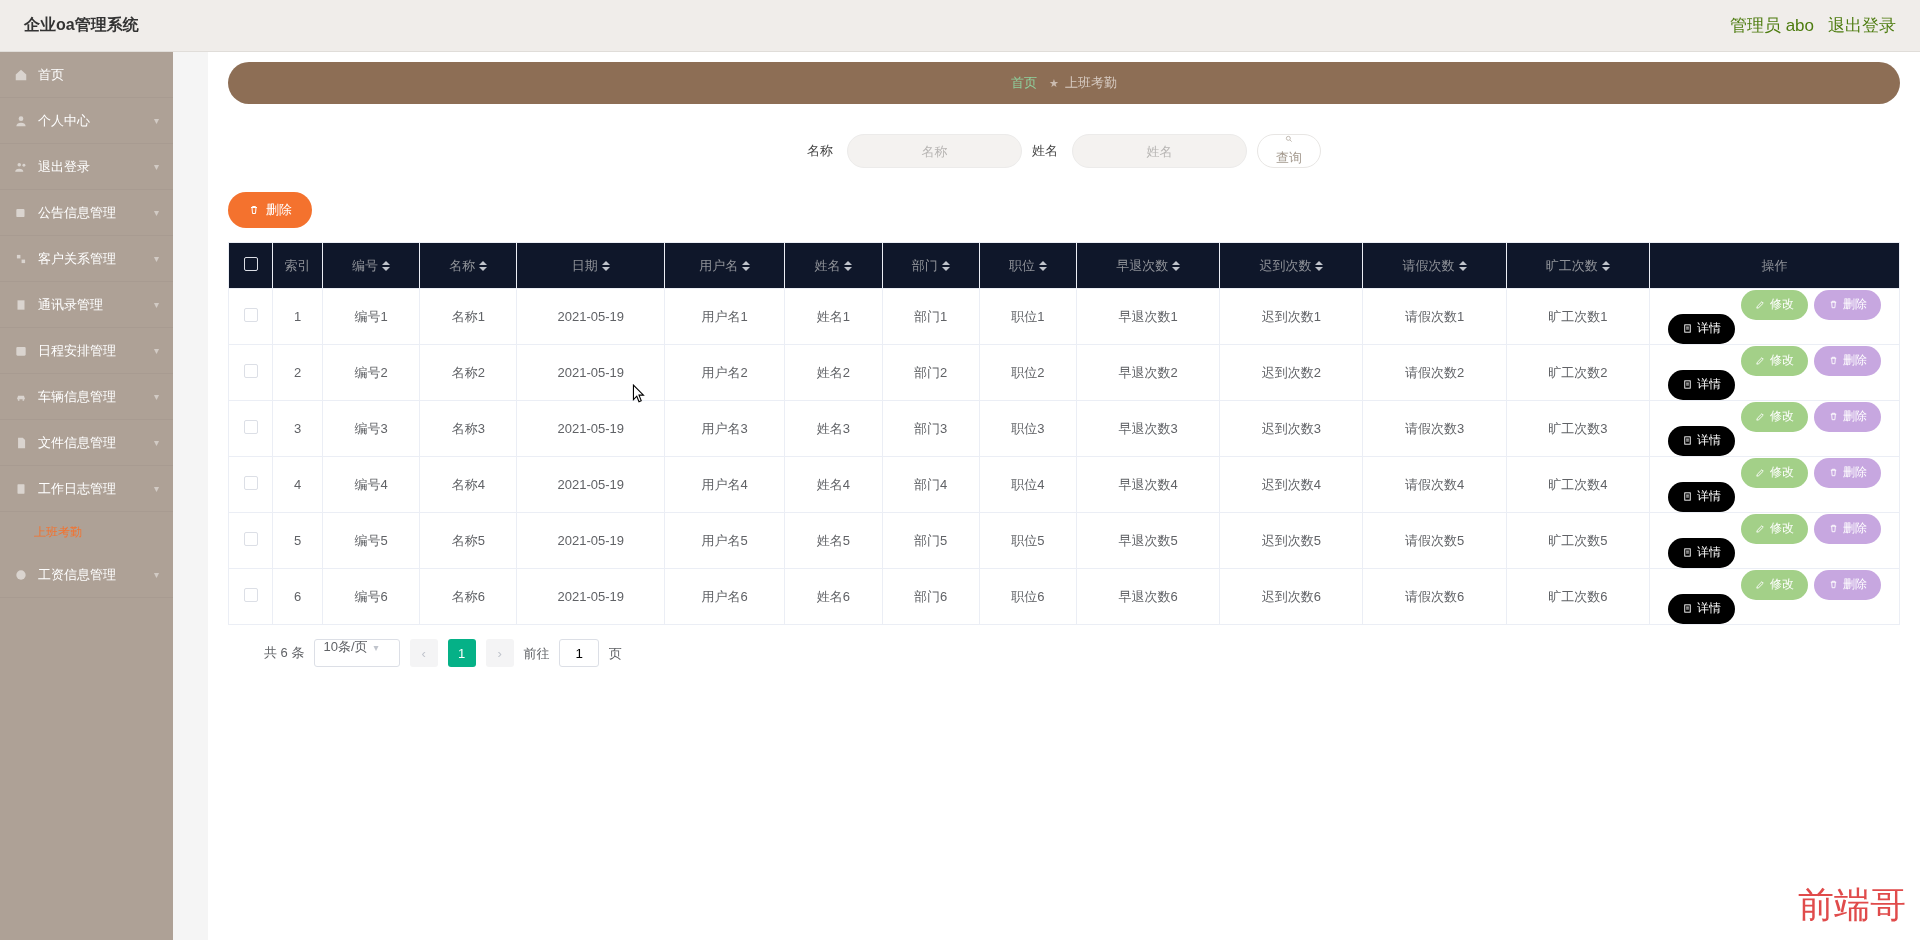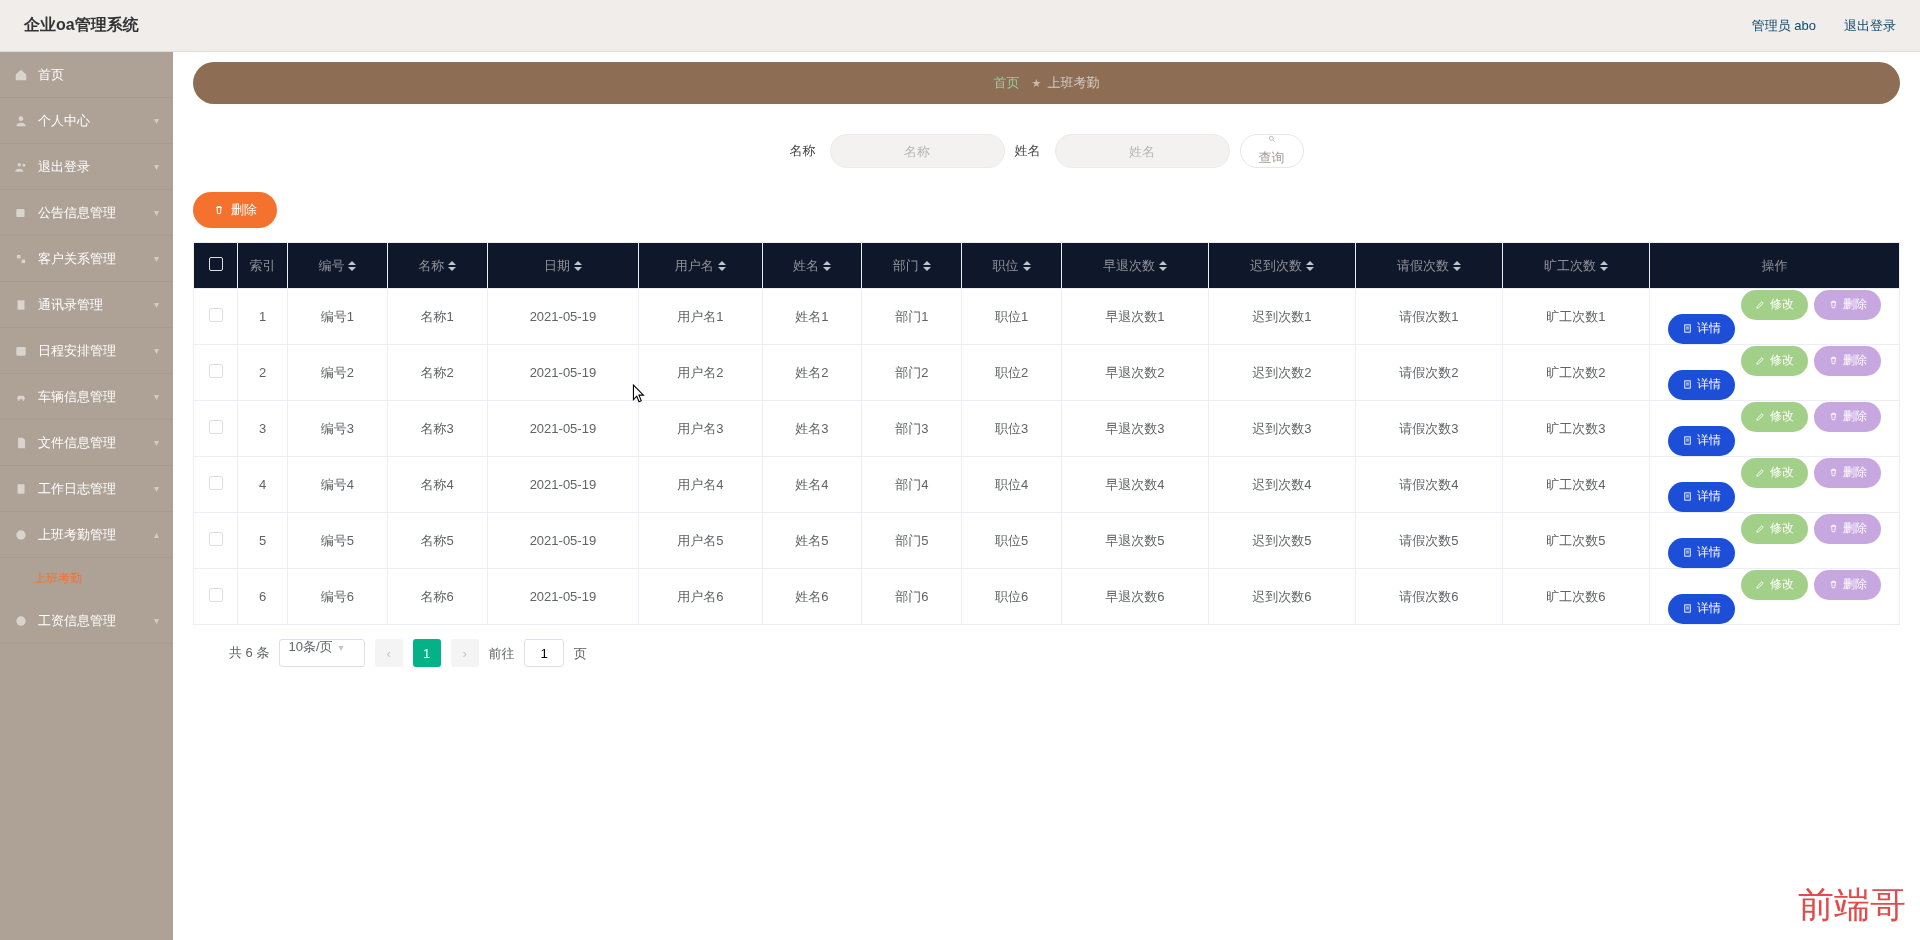--- a/index.html
+++ b/index.html
@@ -1,21 +1,21 @@
 <!DOCTYPE html>
 <html><head>
 <meta charset="utf-8">
 <style>
 * { box-sizing: border-box; margin: 0; padding: 0; }
 body { font-family: "Helvetica Neue", Arial, "Microsoft YaHei", sans-serif; font-size: 13px; color: #606266; background: #f5f5f5; }
 .topbar { height: 52px; background: #f0edea; display: flex; align-items: center; justify-content: space-between; padding: 5px 24px; border-bottom: 1px solid #e0ddd9; }
 .topbar-title { font-size: 16px; font-weight: 700; color: #333; }
-.topbar-right { display: flex; gap: 28px; font-size: 13px; color: #0c4a6e; }
+.topbar-right { display: flex; gap: 14px; font-size: 17px; color: #4d7c0f; }
 .topbar-right span { cursor: pointer; }
-.shell { display: flex; height: calc(100vh - 52px); }
+.shell { display: flex; height: calc(100vh - 52px); gap: 35px; }
 .sidebar { width: 173px; background: #aea196; color: #fff; overflow-y: auto; font-size: 13px; }
 .side-item { display: flex; align-items: center; padding: 0 14px; height: 46px; cursor: pointer; border-bottom: 1px solid rgba(0,0,0,0.03); position: relative; }
 .side-icon { width: 14px; height: 14px; margin-right: 10px; opacity: .55; display:inline-flex; align-items:center; justify-content:center; }
 .side-icon svg { width:14px; height:14px; fill: currentColor; }
 .side-label { flex: 1; }
 .side-chevron { opacity: .45; font-size: 10px; }
 .side-sub { background: #aea196; padding-left: 34px; height: 40px; display: flex; align-items: center; color: #f4722e; cursor: pointer; font-size: 12px; }
 .main { flex: 1; padding: 10px 20px 20px 20px; overflow-y: auto; background: #fff; }
 .breadcrumb-bar { background: #8d6e55; border-radius: 22px; height: 42px; display: flex; align-items: center; justify-content: center; color: #d7cbc2; font-size: 13px; margin-bottom: 18px; }
 .breadcrumb-bar .home { color: #8fd19e; margin-right: 6px; }
@@ -33,21 +33,21 @@
 .table thead th { background:#0f172a; height: 46px; font-weight: 500; color:#909399; }
 .table tbody td { height: 56px; }
 .sort-caret { display:inline-flex; flex-direction:column; margin-left:4px; vertical-align:middle; line-height:0; }
 .sort-caret i { width:0; height:0; border-left:4px solid transparent; border-right:4px solid transparent; }
 .sort-caret .up { border-bottom:4px solid #c0c4cc; margin-bottom:2px; }
 .sort-caret .dn { border-top:4px solid #c0c4cc; }
 .chk { width:14px; height:14px; border:1px solid #dcdfe6; border-radius:2px; display:inline-block; cursor:pointer; }
 .row-actions { display:flex; gap:6px; justify-content:center; }
 .rbtn { height:30px; border:none; border-radius:16px; padding:0 14px; display:inline-flex; align-items:center; gap:4px; font-size:12px; cursor:pointer; color:#fff; }
 .rbtn svg { width:11px; height:11px; }
-.rb-detail { background:#1d4ed8;margin-top:24px; }
+.rb-detail { background:#000000;margin-top:24px; }
 .rb-edit  { background:#a3d088;justify-content:center; }
 .rb-del   { background:#c7a7e0; }
 .pager { display:flex; align-items:center; gap:10px; padding:14px 4px; font-size:13px; color:#606266;margin-left:32px; }
 .pg-select { height:28px; border:1px solid #dcdfe6; border-radius:3px; padding:0 20px 12px 8px; background:#fff; cursor:pointer; position:relative; display:inline-flex; align-items:center; gap:6px; }
 .pg-select .car{ font-size:10px; color:#c0c4cc; }
 .pg-btn { width:28px; height:28px; border-radius:3px; background:#f4f4f5; color:#c0c4cc; display:inline-flex; align-items:center; justify-content:center; cursor:pointer; }
 .pg-cur { width:28px; height:28px; border-radius:3px; background:#05b187; color:#fff; display:inline-flex; align-items:center; justify-content:center; }
 .pg-jump input { width:40px; height:28px; border:1px solid #dcdfe6; border-radius:3px; text-align:center; margin:0 6px; outline:none; }
 .watermark { position: fixed; right: 14px; bottom: 10px; color: #e04b4b; font-size: 36px; font-family: "KaiTi","STKaiti",serif; pointer-events:none;margin-left:11px; }
 .cursor { position:fixed; left:632px; top:384px; pointer-events:none; z-index:9999;}
@@ -155,30 +155,20 @@
       <span class="side-chevron">▾</span>
     </div>
     <div class="side-item">
       <span class="side-icon">
           <svg viewBox="0 0 24 24">
             <rect x="6" y="4" width="12" height="16" rx="1"></rect>
           </svg>
         </span>
       <span class="side-label">工作日志管理</span>
       <span class="side-chevron">▾</span>
-    </div>
-    <div class="side-item">
-      <span class="side-icon">
-          <svg viewBox="0 0 24 24">
-            <circle cx="12" cy="12" r="8"></circle>
-            <path d="M12 8v4l3 2"></path>
-          </svg>
-        </span>
-      <span class="side-label">上班考勤管理</span>
-      <span class="side-chevron">▴</span>
     </div>
     <div class="side-sub">
       <span>上班考勤</span>
     </div>
     <div class="side-item">
       <span class="side-icon">
           <svg viewBox="0 0 24 24">
             <circle cx="12" cy="12" r="8"></circle>
             <path d="M12 8v8M9 10h6M9 14h6"></path>
           </svg>

